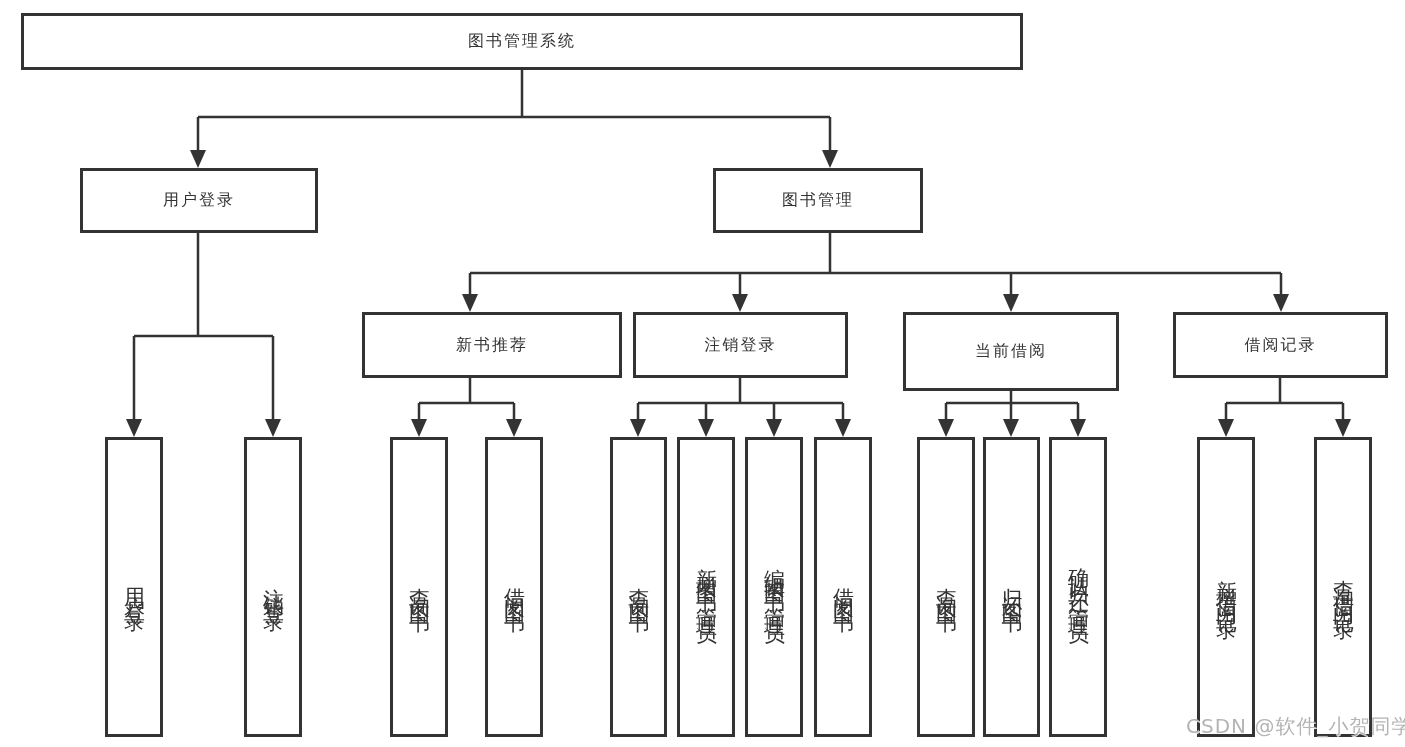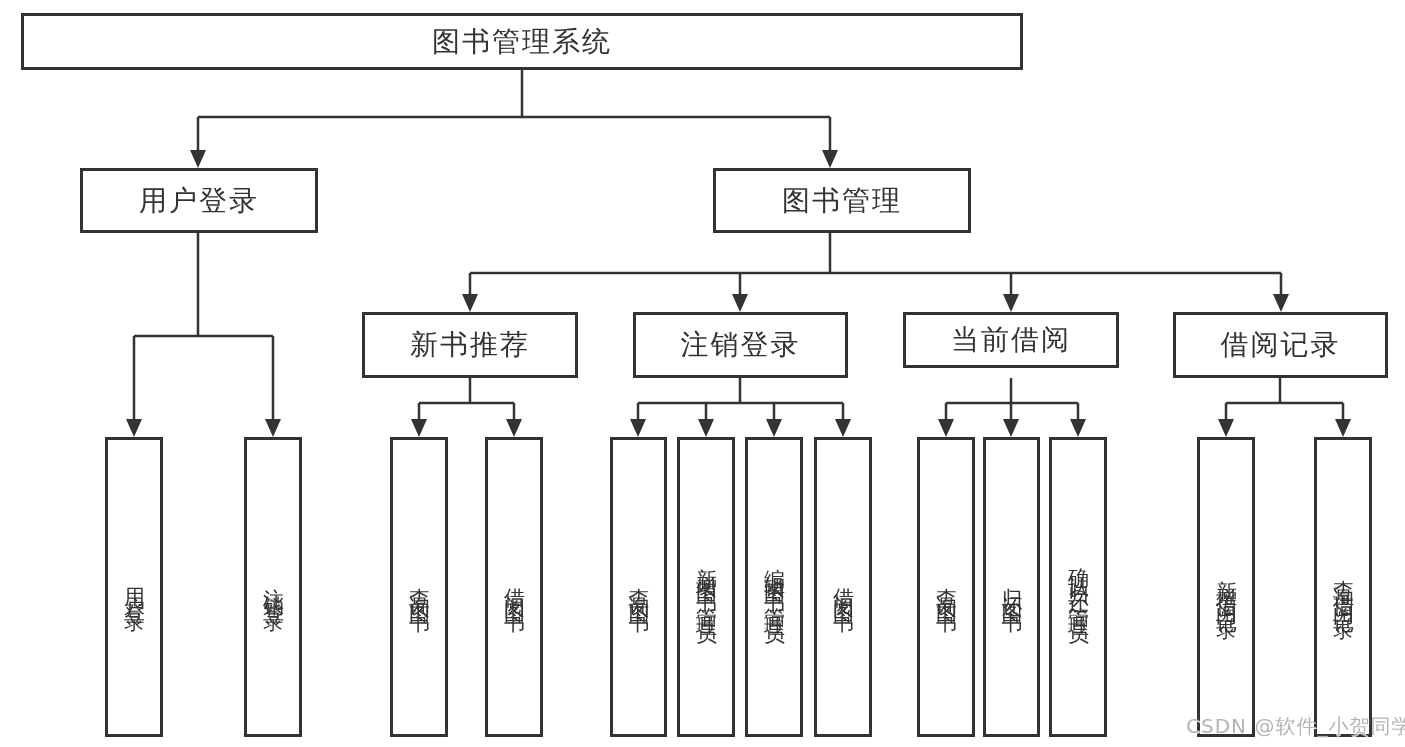--- a/index.html
+++ b/index.html
@@ -8,21 +8,21 @@
     position:relative;width:1405px;height:747px;background:#ffffff;overflow:hidden;
     font-family:"DejaVu Sans",sans-serif;color:#333333;
   }
   .wires{position:absolute;left:0;top:0;width:1405px;height:747px;}
   .node{
     position:absolute;box-sizing:border-box;background:#ffffff;
     border:3px solid #333333;display:flex;align-items:center;justify-content:center;
     z-index:2;
   }
   .node.horiz span{
-    font-size:28px;letter-spacing:2px;color:#333333;white-space:nowrap;
+    font-size:16px;letter-spacing:2px;color:#333333;white-space:nowrap;
   }
   .node.vert span{
     writing-mode:vertical-rl;text-orientation:mixed;
     font-size:21px;letter-spacing:8px;color:#333333;line-height:1;
   }
   .watermark{
     position:absolute;left:1186px;top:713px;z-index:6;
     font-size:20px;color:#b4b4b4;letter-spacing:1px;white-space:nowrap;
     text-shadow:1px 1px 0 rgba(255,255,255,0.85);
   }
@@ -53,31 +53,31 @@
     </g>
   </svg>
 
   <div class="node horiz" style="left:21px;top:13px;width:1002px;height:57px">
     <span>图书管理系统</span>
   </div>
 
   <div class="node horiz" style="left:80px;top:168px;width:238px;height:65px">
     <span>用户登录</span>
   </div>
-  <div class="node horiz" style="left:713px;top:168px;width:258px;height:65px">
+  <div class="node horiz" style="left:713px;top:168px;width:210px;height:65px">
     <span>图书管理</span>
   </div>
 
-  <div class="node horiz" style="left:362px;top:312px;width:216px;height:66px">
+  <div class="node horiz" style="left:362px;top:312px;width:260px;height:66px">
     <span>新书推荐</span>
   </div>
   <div class="node horiz" style="left:633px;top:312px;width:215px;height:66px">
     <span>注销登录</span>
   </div>
-  <div class="node horiz" style="left:903px;top:312px;width:216px;height:56px">
+  <div class="node horiz" style="left:903px;top:312px;width:216px;height:79px">
     <span>当前借阅</span>
   </div>
   <div class="node horiz" style="left:1173px;top:312px;width:215px;height:66px">
     <span>借阅记录</span>
   </div>
 
   <div class="node vert" style="left:105px;top:437px;width:58px;height:300px">
     <span>用户登录</span>
   </div>
   <div class="node vert" style="left:244px;top:437px;width:58px;height:300px">

